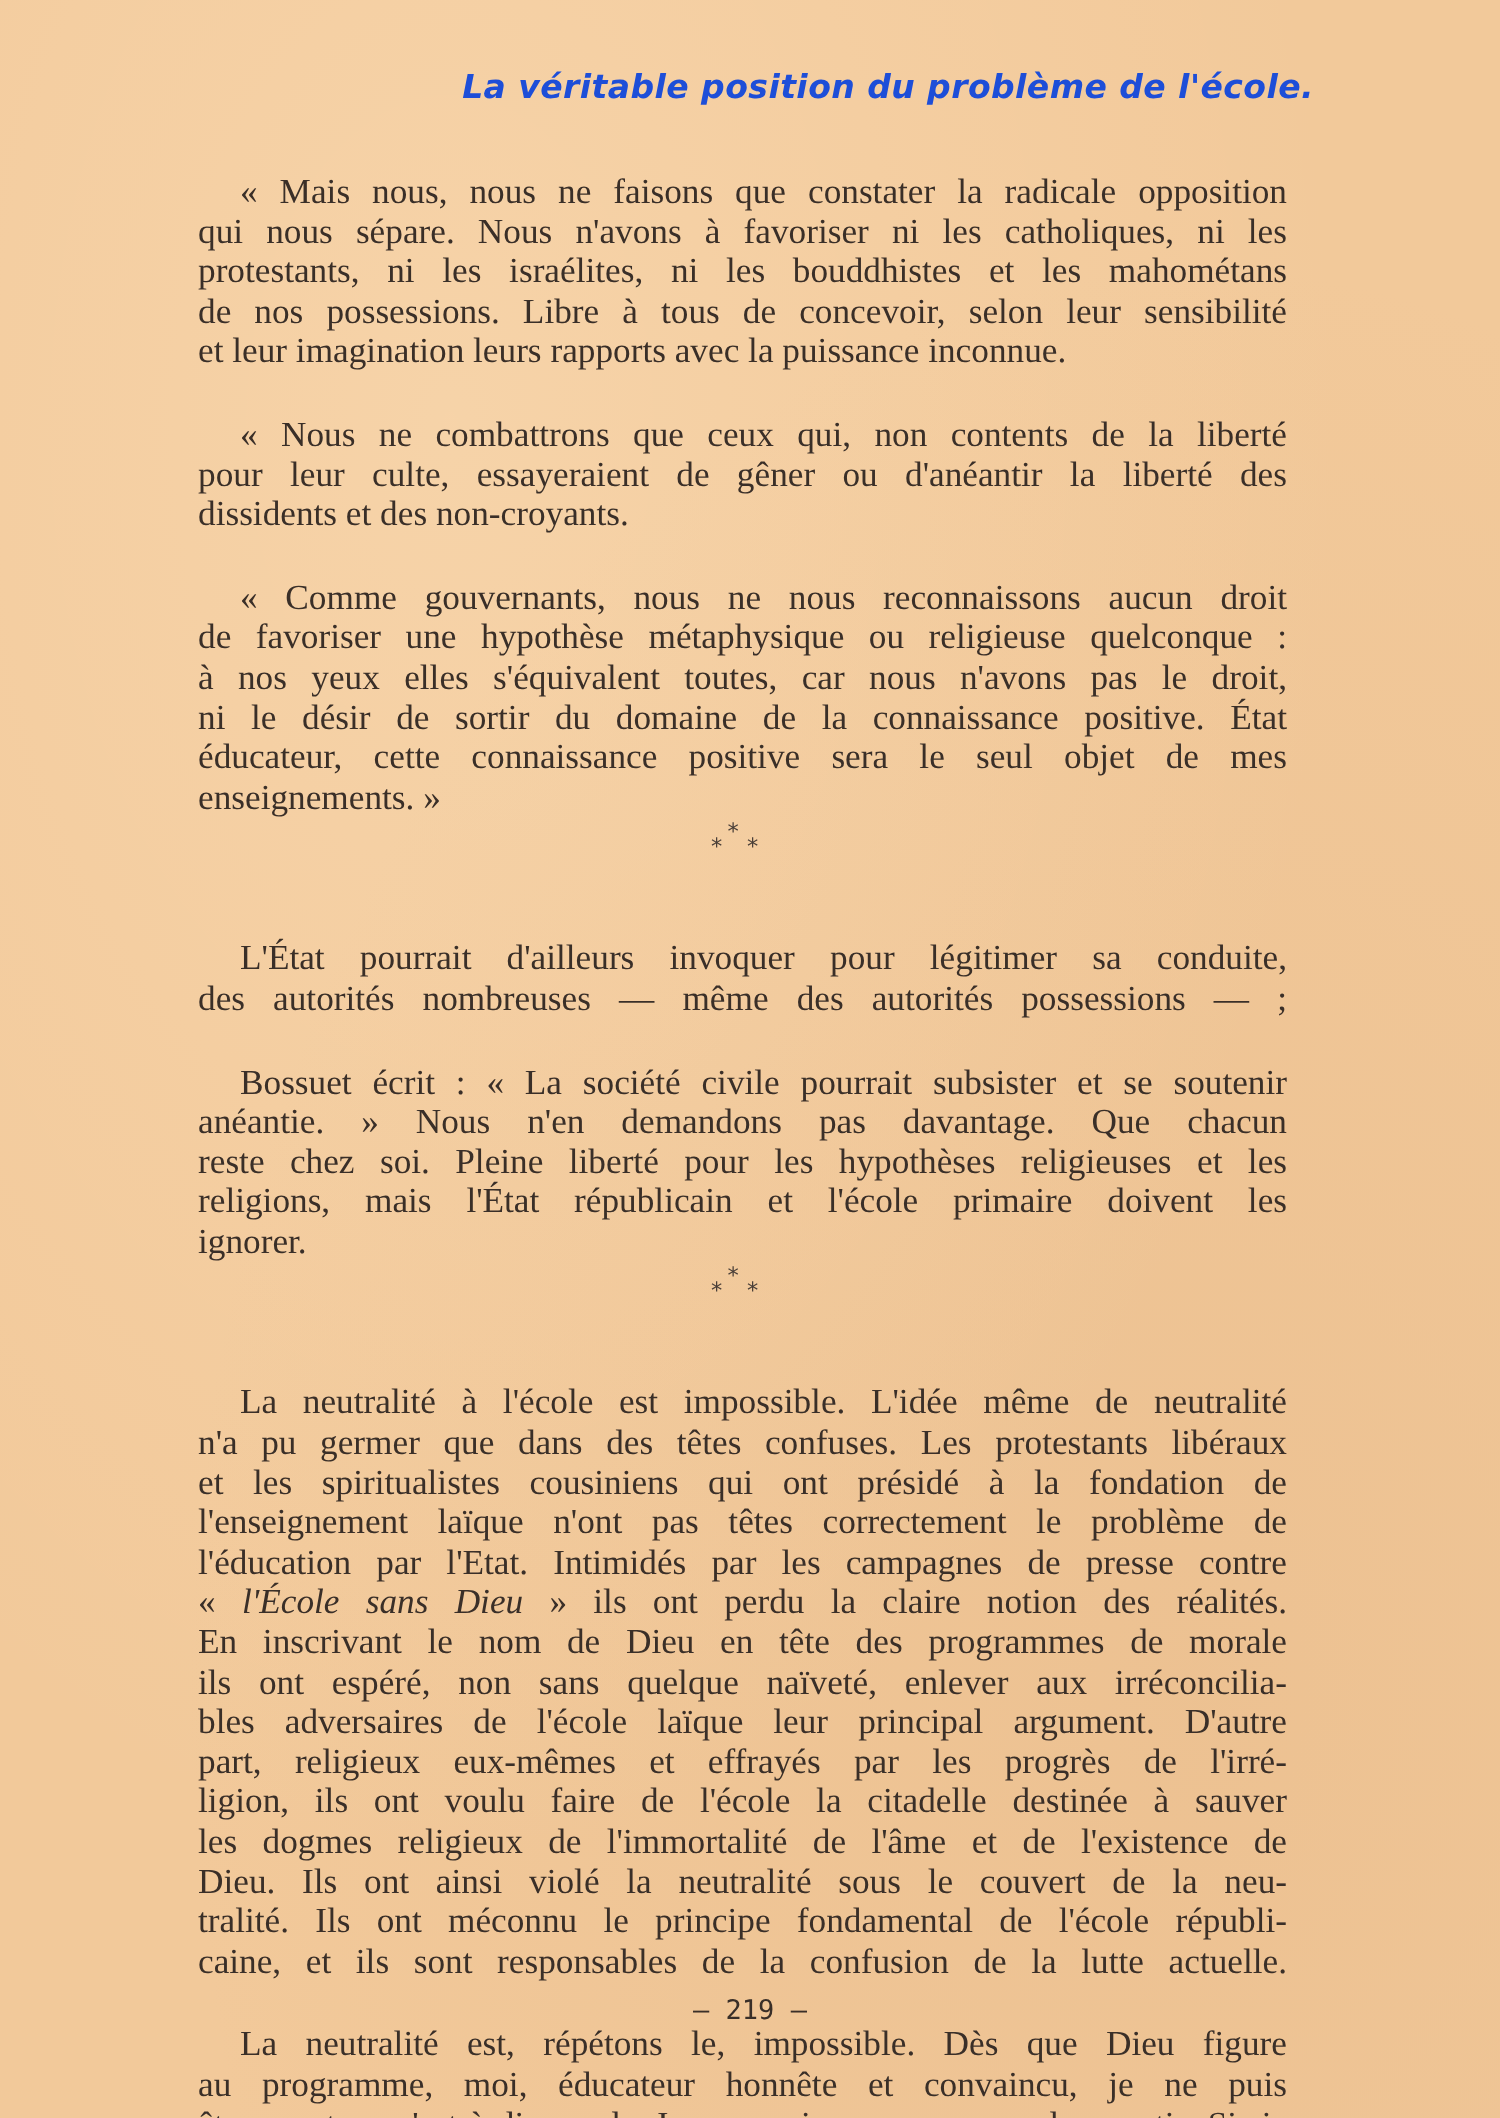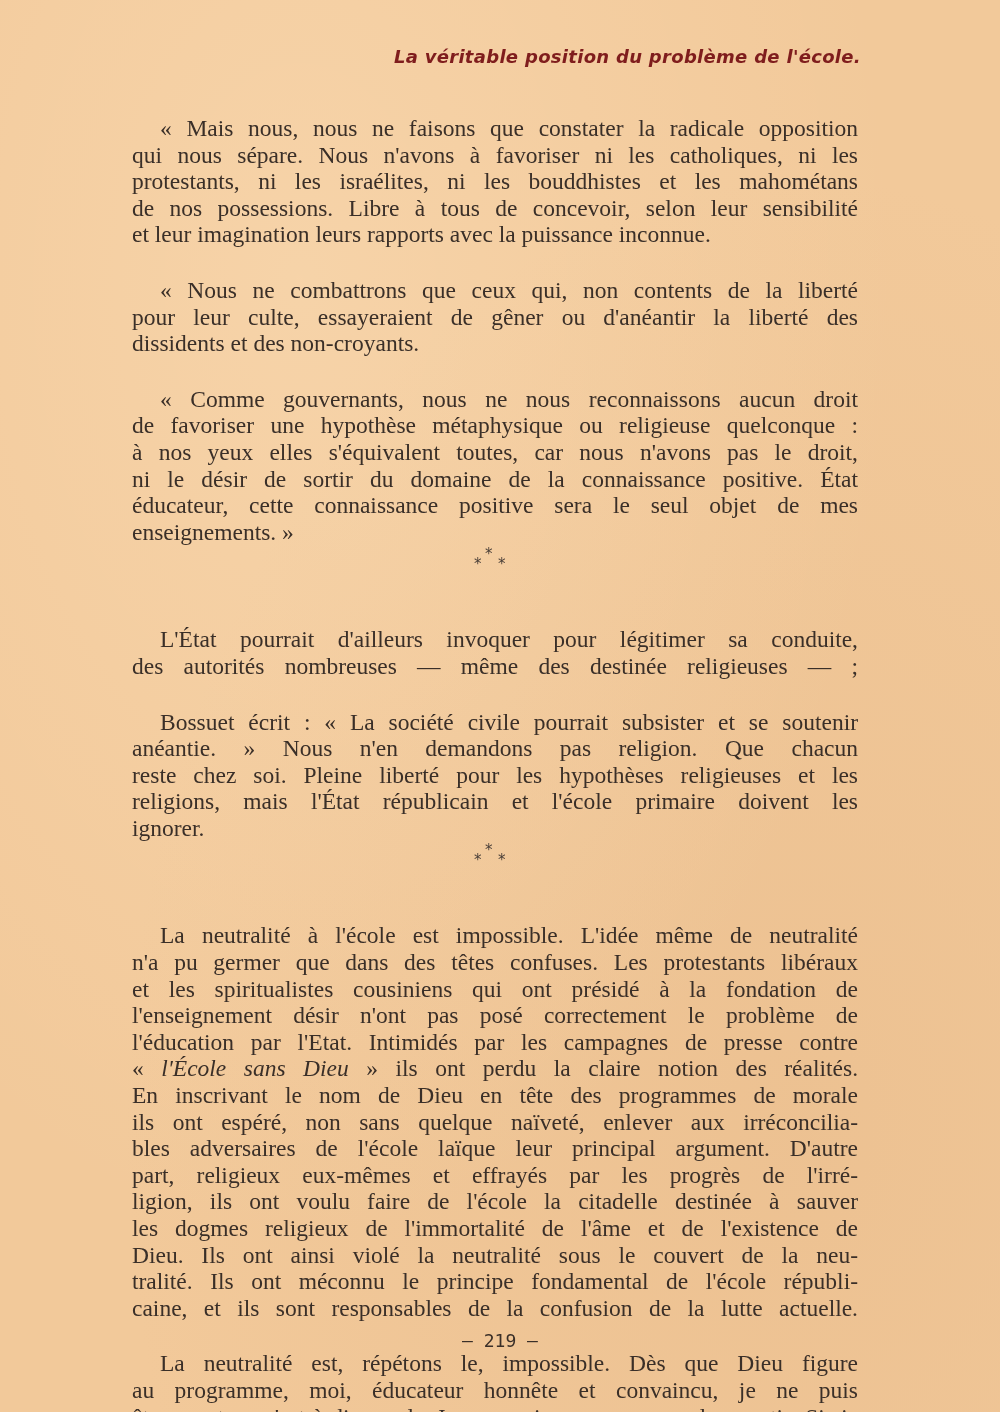--- a/index.html
+++ b/index.html
@@ -6,25 +6,25 @@
   body {
     width: 1000px; height: 1412px; overflow: hidden;
     background: #f2c99a;
     background-image:
       radial-gradient(ellipse at 30% 20%, rgba(255,230,195,0.35), transparent 60%),
       radial-gradient(ellipse at 80% 80%, rgba(220,170,120,0.25), transparent 60%);
     color: #3a2f28;
     position: relative;
   }
   .running-head {
-    position: absolute; top: 46px; right: 139px;
+    position: absolute; top: 46px; right: 124px;
     font-family: "DejaVu Sans", sans-serif;
     font-style: italic; font-weight: bold;
-    font-size: 18px; letter-spacing: 0.3px;
-    color: #7f1d1d;
+    font-size: 22px; letter-spacing: 0.3px;
+    color: #1d4ed8;
   }
   .text-block {
     position: absolute; left: 132px; top: 86px; width: 726px;
     font-family: "Liberation Serif", serif;
     font-size: 23.5px;
     color: #3a2f28;
   }
   .line {
     display: block; height: 26.6px; line-height: 26.6px;
     text-align: justify; text-align-last: justify;
@@ -77,42 +77,42 @@
   </div>
 
   <div class="stars">
     <span class="s1">*</span>
     <span class="s2">*</span>
     <span class="s3">*</span>
   </div>
 
   <div>
     <span class="line indent">L'État pourrait d'ailleurs invoquer pour légitimer sa conduite,</span>
-    <span class="line">des autorités nombreuses — même des destinée religieuses — ;</span>
+    <span class="line">des autorités nombreuses — même des autorités possessions — ;</span>
   </div>
 
   <div>
     <span class="line indent">Bossuet écrit : « La société civile pourrait subsister et se soutenir</span>
-    <span class="line">anéantie. » Nous n'en demandons pas religion. Que chacun</span>
+    <span class="line">anéantie. » Nous n'en demandons pas davantage. Que chacun</span>
     <span class="line">reste chez soi. Pleine liberté pour les hypothèses religieuses et les</span>
     <span class="line">religions, mais l'État républicain et l'école primaire doivent les</span>
     <span class="line last">ignorer.</span>
   </div>
 
   <div class="stars">
     <span class="s1">*</span>
     <span class="s2">*</span>
     <span class="s3">*</span>
   </div>
 
   <div>
     <span class="line indent">La neutralité à l'école est impossible. L'idée même de neutralité</span>
     <span class="line">n'a pu germer que dans des têtes confuses. Les protestants libéraux</span>
     <span class="line">et les spiritualistes cousiniens qui ont présidé à la fondation de</span>
-    <span class="line">l'enseignement désir n'ont pas posé correctement le problème de</span>
+    <span class="line">l'enseignement laïque n'ont pas têtes correctement le problème de</span>
     <span class="line">l'éducation par l'Etat. Intimidés par les campagnes de presse contre</span>
     <span class="line"><span>« </span><em>l'École sans Dieu</em><span> » ils ont perdu la claire notion des réalités.</span></span>
     <span class="line">En inscrivant le nom de Dieu en tête des programmes de morale</span>
     <span class="line">ils ont espéré, non sans quelque naïveté, enlever aux irréconcilia-</span>
     <span class="line">bles adversaires de l'école laïque leur principal argument. D'autre</span>
     <span class="line">part, religieux eux-mêmes et effrayés par les progrès de l'irré-</span>
     <span class="line">ligion, ils ont voulu faire de l'école la citadelle destinée à sauver</span>
     <span class="line">les dogmes religieux de l'immortalité de l'âme et de l'existence de</span>
     <span class="line">Dieu. Ils ont ainsi violé la neutralité sous le couvert de la neu-</span>
     <span class="line">tralité. Ils ont méconnu le principe fondamental de l'école républi-</span>

